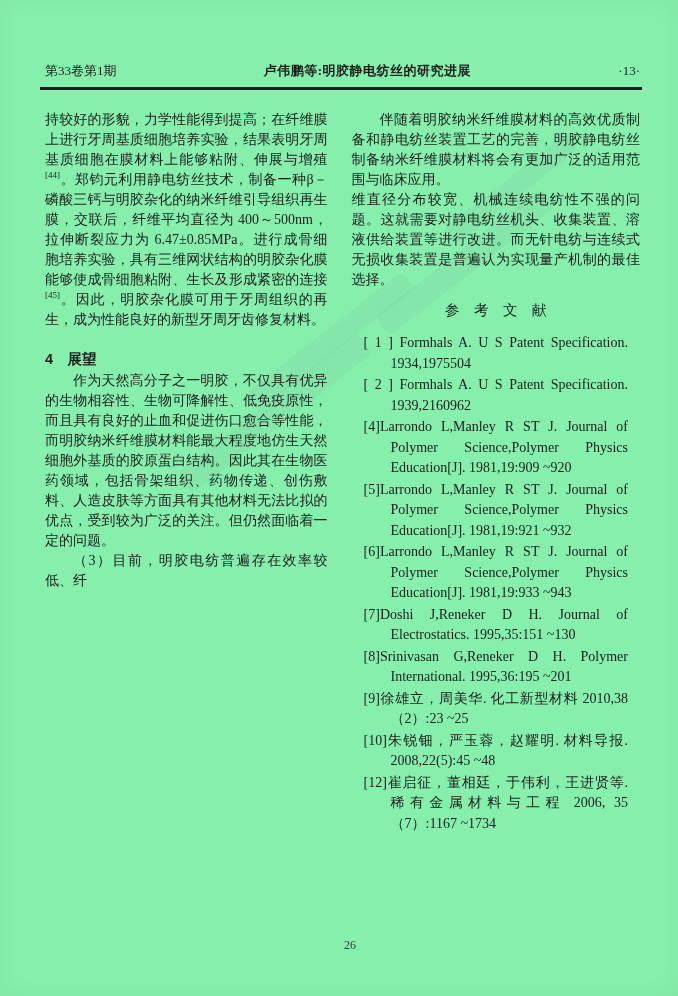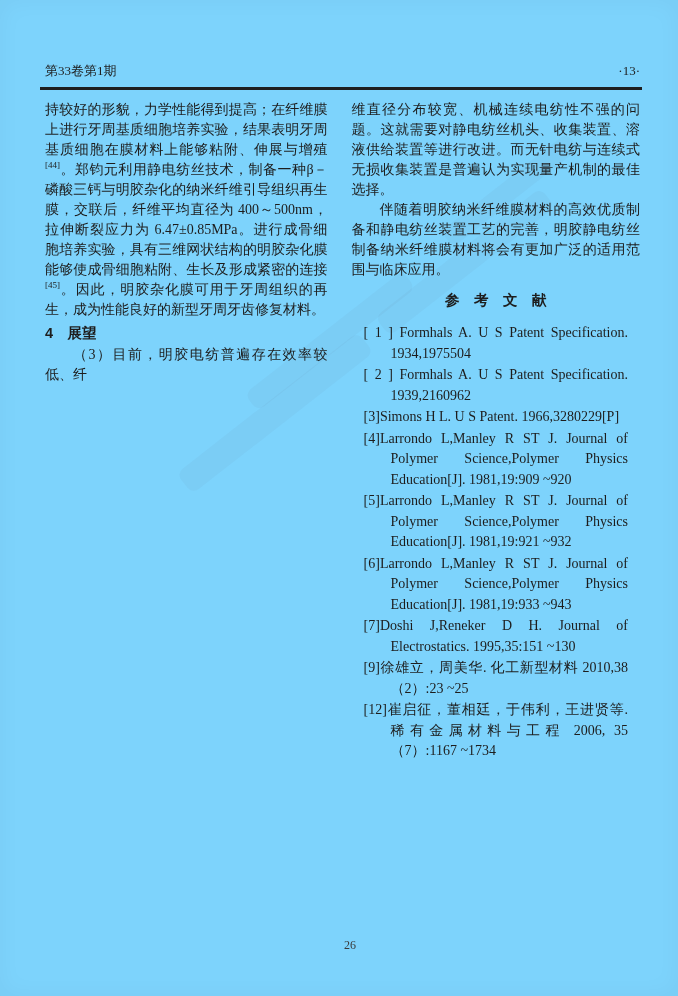--- a/index.html
+++ b/index.html
@@ -1,20 +1,20 @@
 <!DOCTYPE html>
 <html><head>
 <meta charset="utf-8">
 <style>
   html,body{margin:0;padding:0;background:#f2f2f0;}
   .page{
     position:relative;
     width:678px;height:996px;
     margin:0 auto;
-    background:#7dd3fc;
+    background:#86efac;
     box-shadow:inset 0 0 24px rgba(0,0,0,0.04);
     font-family:"Liberation Serif","DejaVu Serif",serif;
     color:#1d1d1d;
     overflow:hidden;
   }
   
   .wm{position:absolute;opacity:0.05;background:#5a6470;border-radius:8px;pointer-events:none;}
   .wm1{width:230px;height:26px;left:160px;top:400px;transform:rotate(-38deg);}
   .wm2{width:200px;height:22px;left:230px;top:330px;transform:rotate(-38deg);}
   .wm3{width:210px;height:24px;left:360px;top:250px;transform:rotate(-38deg);}
@@ -22,39 +22,39 @@
 
   .hdr{
     position:absolute;top:62px;left:45px;width:595px;
     display:flex;justify-content:space-between;align-items:baseline;
     font-size:13px;
   }
   .hdr .c{font-weight:600;letter-spacing:0.5px;}
   .rule{position:absolute;top:87px;left:40px;width:602px;height:2.5px;background:#1f1f1f;}
 
   .columns{
-    position:absolute;top:100px;left:45px;width:595px;
+    position:absolute;top:110px;left:45px;width:595px;
     display:flex;gap:24px;
   }
   .col{font-size:14px;line-height:20px;text-align:justify;}
   .col.left{width:287px;}
   .col.right{width:293px;}
 
   .p{margin:0;}
   .p.ind{text-indent:2em;}
   sup.cit{font-size:9px;line-height:0;vertical-align:super;}
 
   .h-sec{
     font-family:"Liberation Sans","DejaVu Sans",sans-serif;
-    font-weight:bold;font-size:14.5px;line-height:22px;margin:2px 0 1px;
+    font-weight:bold;font-size:14.5px;line-height:22px;margin:18px 0 1px;
     text-align:left;
   }
   .refh{
     font-family:"Liberation Sans","DejaVu Sans",sans-serif;
-    font-weight:bold;font-size:14.5px;line-height:22px;
+    font-weight:normal;font-size:14.5px;line-height:22px;
     text-align:center;margin:9px 0 7px;
   }
   .refs{margin:12px;padding:0;}
   .ref{
     margin:0 0 1px 0;
     padding-left:27px;text-indent:-27px;
     line-height:20.5px;
   }
   .ref .lab{white-space:pre;}
   .ref i{font-style:italic;}
@@ -69,43 +69,46 @@
 
 <div class="page">
 
   <div class="wm wm1"></div>
   <div class="wm wm2"></div>
   <div class="wm wm3"></div>
   <div class="wm wm4"></div>
 
   <div class="hdr">
     <span>第33卷第1期</span>
+    <span class="c">卢伟鹏等:明胶静电纺丝的研究进展</span>
     <span>·13·</span>
   </div>
   <div class="rule"></div>
 
   <div class="columns">
     <div class="col left" id="col-left">
         <div class="p"><span>持较好的形貌，力学性能得到提高；在纤维膜上进行牙周基质细胞培养实验，结果表明牙周基质细胞在膜材料上能够粘附、伸展与增殖</span><sup class="cit">[44]</sup><span>。郑钧元利用静电纺丝技术，制备一种β－磷酸三钙与明胶杂化的纳米纤维引导组织再生膜，交联后，纤维平均直径为 400～500nm，拉伸断裂应力为 6.47±0.85MPa。进行成骨细胞培养实验，具有三维网状结构的明胶杂化膜能够使成骨细胞粘附、生长及形成紧密的连接</span><sup class="cit">[45]</sup><span>。因此，明胶杂化膜可用于牙周组织的再生，成为性能良好的新型牙周牙齿修复材料。</span></div>
         <div class="h-sec">4　展望</div>
+        <div class="p ind"><span>作为天然高分子之一明胶，不仅具有优异的生物相容性、生物可降解性、低免疫原性，而且具有良好的止血和促进伤口愈合等性能，而明胶纳米纤维膜材料能最大程度地仿生天然细胞外基质的胶原蛋白结构。因此其在生物医药领域，包括骨架组织、药物传递、创伤敷料、人造皮肤等方面具有其他材料无法比拟的优点，受到较为广泛的关注。但仍然面临着一定的问题。</span></div>
         <div class="p ind"><span>（3）目前，明胶电纺普遍存在效率较低、纤</span></div>
       </div>
     <div class="col right" id="col-right">
+        <div class="p ind"><span>伴随着明胶纳米纤维膜材料的高效优质制备和静电纺丝装置工艺的完善，明胶静电纺丝制备纳米纤维膜材料将会有更加广泛的适用范围与临床应用。</span></div>
         <div class="p"><span>维直径分布较宽、机械连续电纺性不强的问题。这就需要对静电纺丝机头、收集装置、溶液供给装置等进行改进。而无针电纺与连续式无损收集装置是普遍认为实现量产机制的最佳选择。</span></div>
-        <div class="p ind"><span>伴随着明胶纳米纤维膜材料的高效优质制备和静电纺丝装置工艺的完善，明胶静电纺丝制备纳米纤维膜材料将会有更加广泛的适用范围与临床应用。</span></div>
         <div class="refh">参　考　文　献</div>
         <div class="refs">
           <div class="ref"><span class="lab">[ 1 ] </span><span>Formhals A. U S Patent Specification. 1934,1975504</span></div>
           <div class="ref"><span class="lab">[ 2 ] </span><span>Formhals A. U S Patent Specification. 1939,2160962</span></div>
-          <div class="ref"><span class="lab">[3]</span><span>Simons H L. U S Patent. 1966,3280229[P]</span></div>
           <div class="ref"><span class="lab">[4]</span><span>Larrondo L,Manley R ST J. Journal of Polymer Science,Polymer Physics Education[J]. 1981,19:909 ~920</span></div>
           <div class="ref"><span class="lab">[5]</span><span>Larrondo L,Manley R ST J. Journal of Polymer Science,Polymer Physics Education[J]. 1981,19:921 ~932</span></div>
           <div class="ref"><span class="lab">[6]</span><span>Larrondo L,Manley R ST J. Journal of Polymer Science,Polymer Physics Education[J]. 1981,19:933 ~943</span></div>
           <div class="ref"><span class="lab">[7]</span><span>Doshi J,Reneker D H. Journal of Electrostatics. 1995,35:151 ~130</span></div>
+          <div class="ref"><span class="lab">[8]</span><span>Srinivasan G,Reneker D H. Polymer International. 1995,36:195 ~201</span></div>
           <div class="ref"><span class="lab">[9]</span><span>徐雄立，周美华. 化工新型材料 2010,38（2）:23 ~25</span></div>
+          <div class="ref"><span class="lab">[10]</span><span>朱锐钿，严玉蓉，赵耀明. 材料导报. 2008,22(5):45 ~48</span></div>
           <div class="ref"><span class="lab">[12]</span><span>崔启征，董相廷，于伟利，王进贤等. 稀有金属材料与工程 2006, 35（7）:1167 ~1734</span></div>
         </div>
       </div>
   </div>
 
   <div class="ftr">
     <span>26</span>
   </div>
 
 </div>

